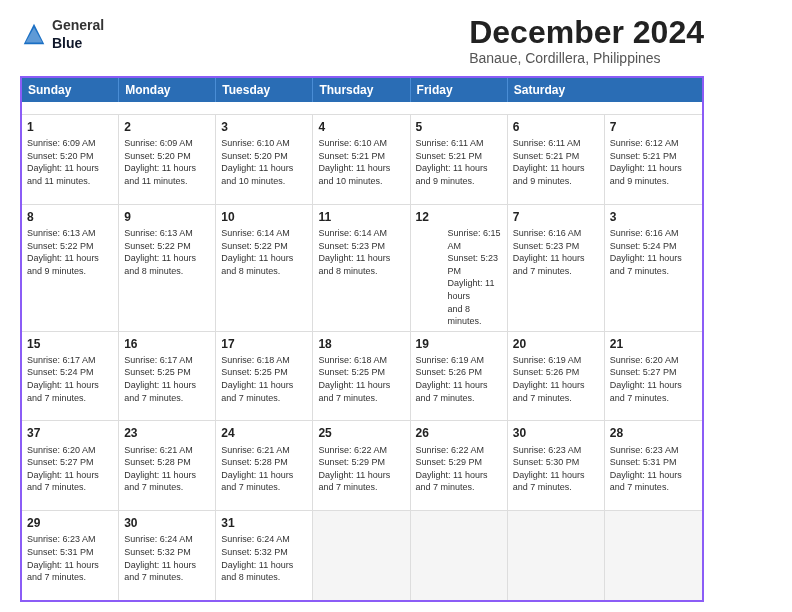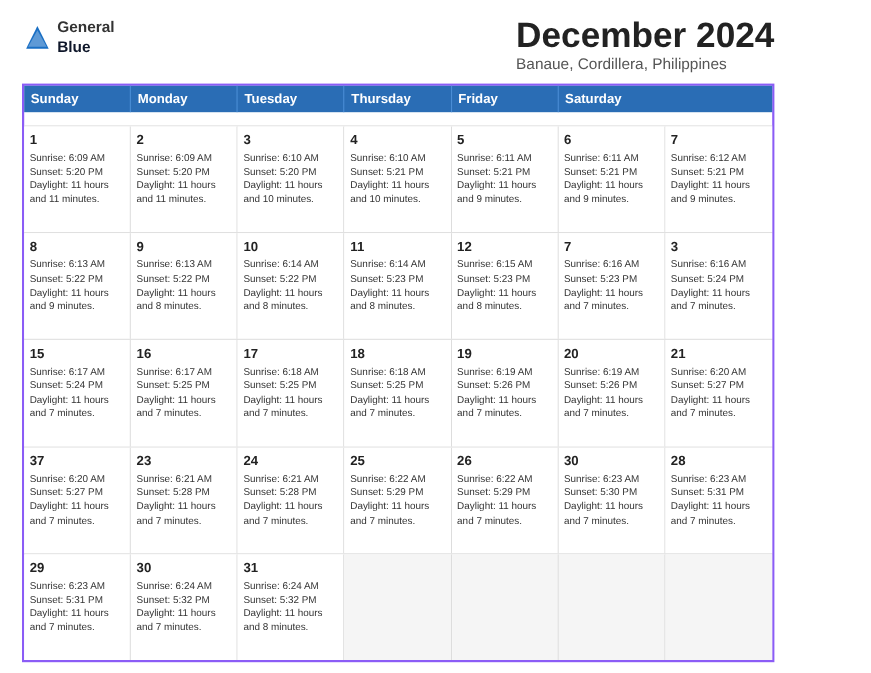--- a/index.html
+++ b/index.html
@@ -209,21 +209,21 @@
           </div>
           <div class="cal-cell">
             <span class="day-num">11</span>
             <div class="cell-text" style="white-space: pre-line;">Sunrise: 6:14 AM
 Sunset: 5:23 PM
 Daylight: 11 hours
 and 8 minutes.</div>
           </div>
           <div class="cal-cell">
             <span class="day-num">12</span>
-            <div class="cell-text" style="white-space: pre-line;">Sunrise: 6:15 AM
+            <div class="cell-text" style="white-space: pre-line; margin-left: 32px;">Sunrise: 6:15 AM
 Sunset: 5:23 PM
 Daylight: 11 hours
 and 8 minutes.</div>
           </div>
           <div class="cal-cell">
             <span class="day-num">7</span>
             <div class="cell-text" style="white-space: pre-line;">Sunrise: 6:16 AM
 Sunset: 5:23 PM
 Daylight: 11 hours
 and 7 minutes.</div>

